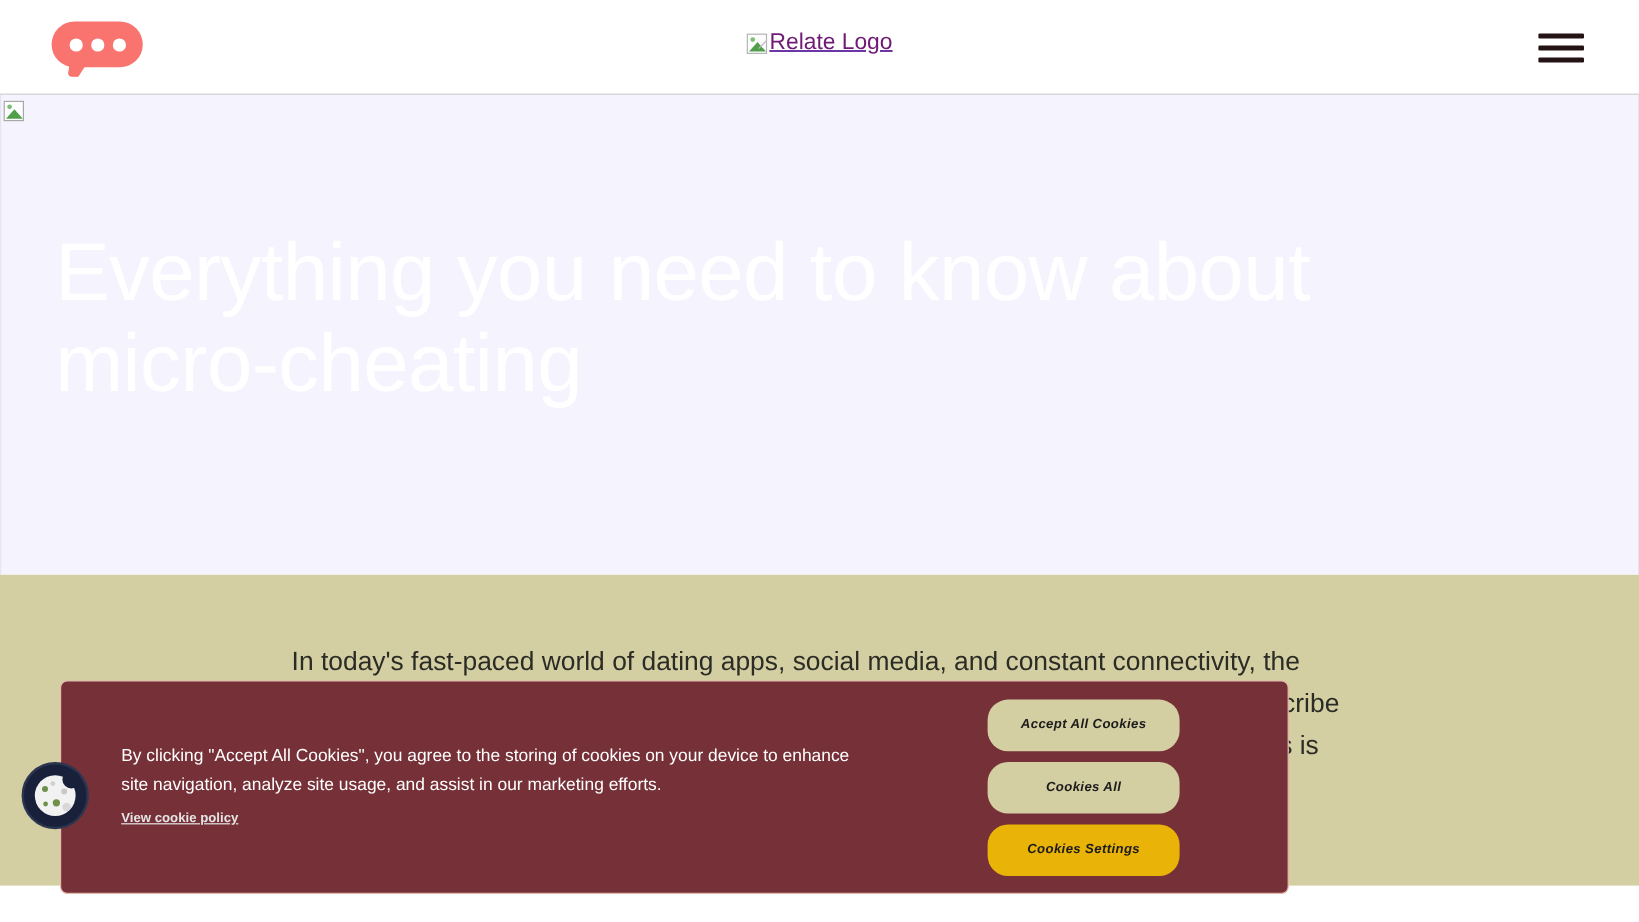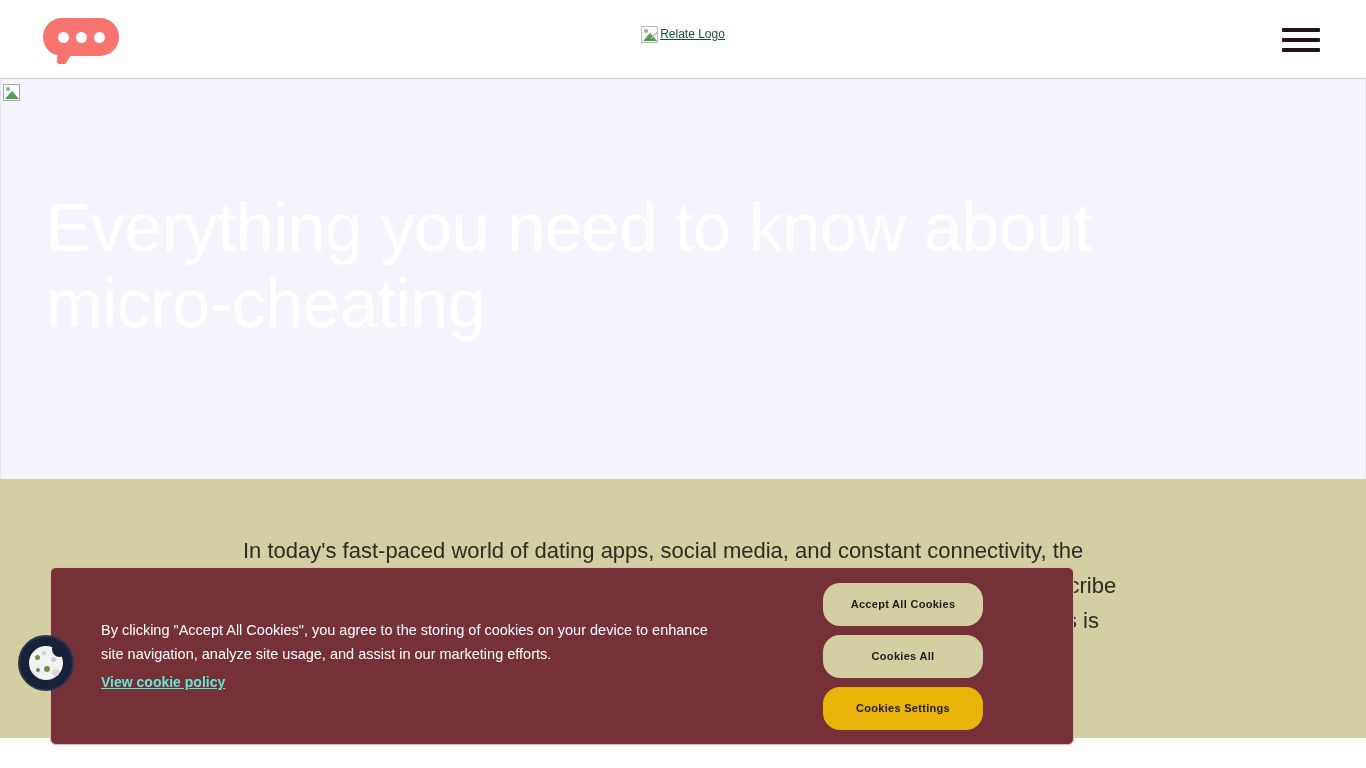--- a/index.html
+++ b/index.html
@@ -93,22 +93,22 @@
     border-radius: 50%;
     background: #7fbf7a;
   }
   .broken-img.tear { border-color: #b5b5b5; }
   .broken-img.tear .tearline {
     position:absolute; right:0; top:0; width:6px; height:17px;
     background:
       linear-gradient(135deg, transparent 45%, #b9b9b9 46%, #b9b9b9 52%, transparent 53%);
   }
   .alt-text {
-    font-size: 12px;
-    color: #14532d;
+    font-size: 19px;
+    color: #701a75;
     text-decoration: underline;
     line-height: 1.1;
   }
 
   .hamburger {
     position: absolute;
     right: 46px;
     top: 26px;
     width: 38px;
     height: 28px;
@@ -190,23 +190,23 @@
     padding: 0 20px 0 50px;
     color: #ffffff;
     font-size: 14.5px;
     line-height: 24px;
     font-weight: 500;
   }
   .cookie-text p { margin: 0; }
   .cookie-link {
     display: inline-block;
     margin-top: 4px;
-    color: #5eead4;
+    color: #e5e5e5;
     font-weight: bold;
-    font-size: 14px;
+    font-size: 11px;
     text-decoration: underline;
     cursor: pointer;
   }
   .cookie-actions {
     flex: 0 0 auto;
     width: 330px;
     display: flex;
     flex-direction: column;
     align-items: center;
     gap: 9px;
@@ -216,20 +216,21 @@
     width: 160px;
     height: 43px;
     border: none;
     border-radius: 17px;
     font-family: "Liberation Sans", sans-serif;
     font-size: 11px;
     font-weight: bold;
     letter-spacing: 0.3px;
     color: #1c1c1c;
     cursor: pointer;
+    font-style: italic;
   }
   .btn-accept  { background: #d3cfa2; }
   .btn-reject  { background: #d3cfa2; }
   .btn-settings{ background: #eab308; }
 
   
   .cookie-fab {
     position: absolute;
     left: 18px;
     top: 635px;

